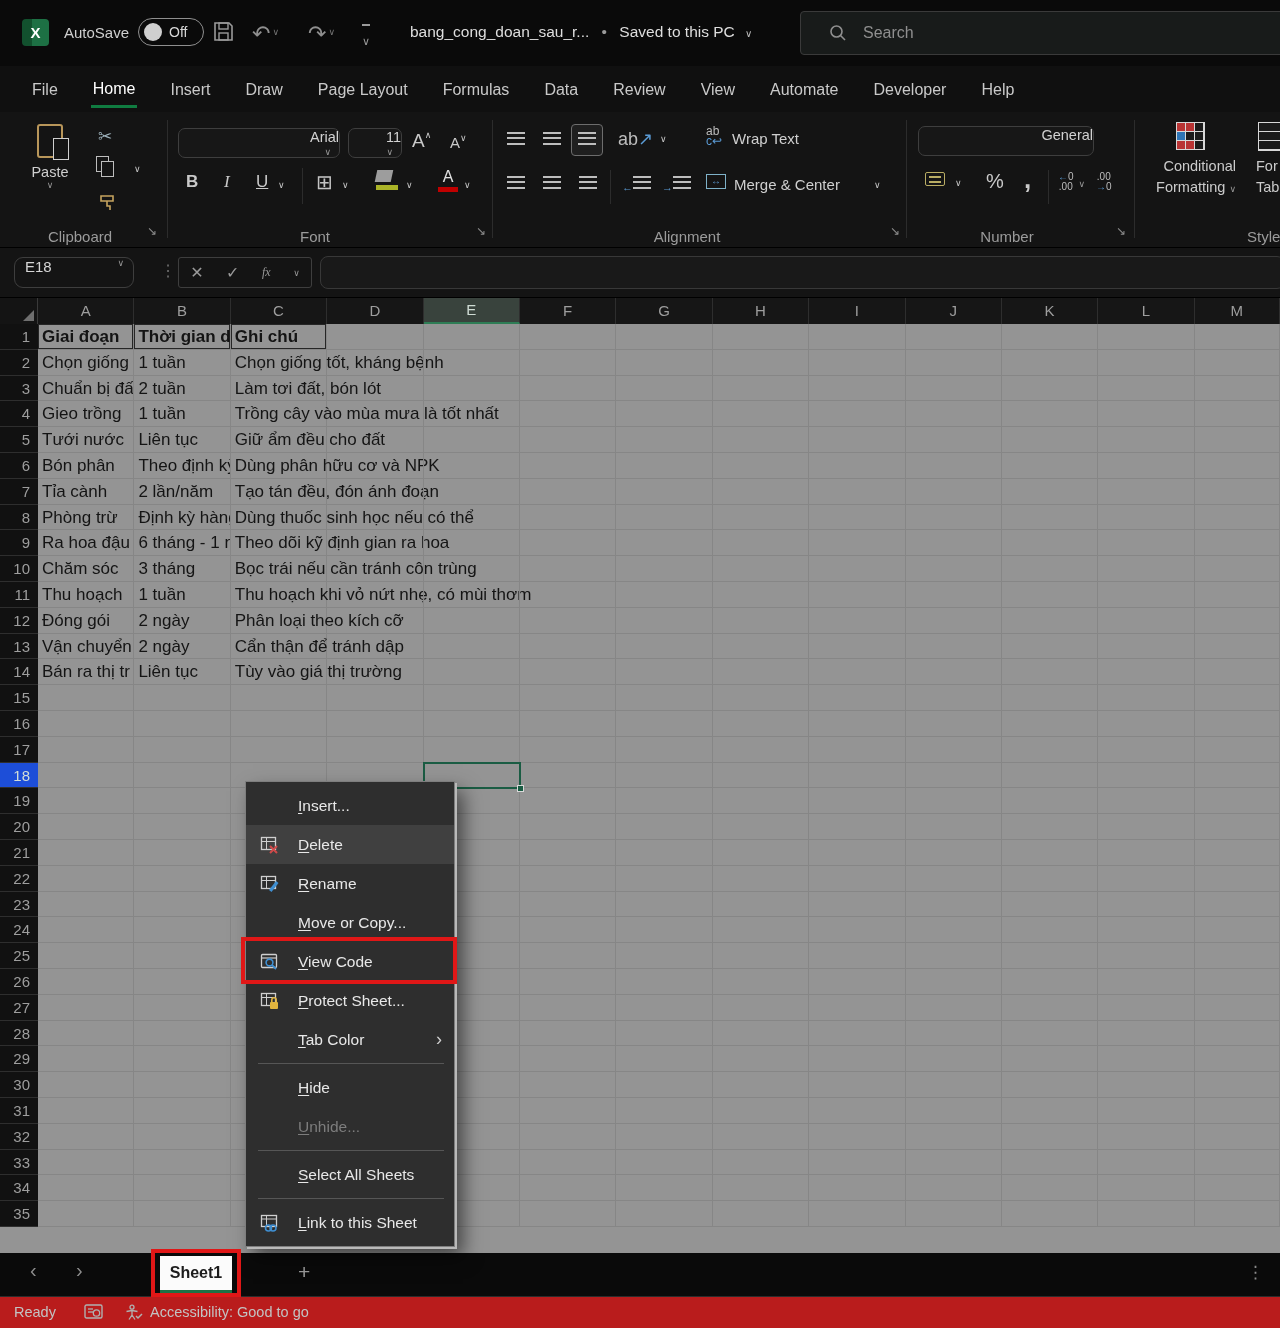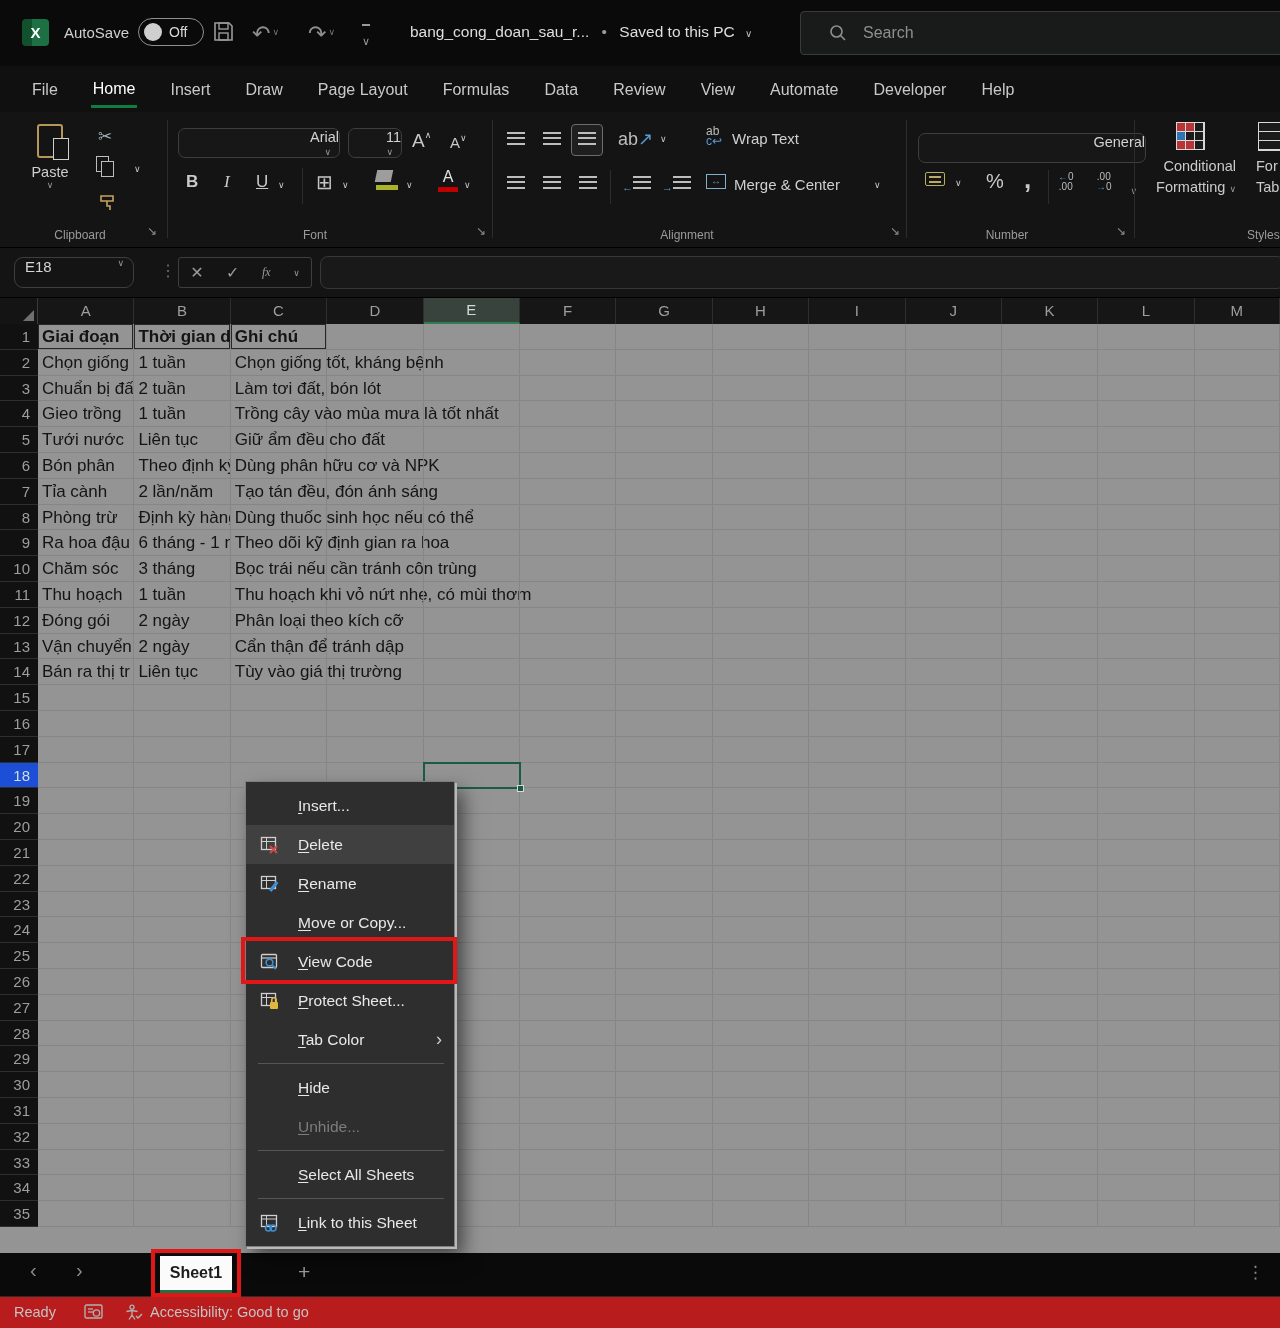--- a/index.html
+++ b/index.html
@@ -31,21 +31,21 @@
   .searchbox .ph { font-size:16px; color:#8f8f8f; margin-left:16px; }
 
   
   .tabsrow { height:46px; background:#101010; display:flex; align-items:center; gap:31px; padding-left:30px; }
   .rtab { font-size:16px; color:#c9c9c9; cursor:default; padding:9px 2px 7px; }
   .rtab.active { color:#fff; border-bottom:3px solid #107c41; }
 
   
   .ribbon { position:relative; height:136px; background:#141414; border-bottom:1px solid #000; font-size:14.5px; }
   .vdiv { position:absolute; top:8px; height:118px; width:1px; background:#2c2c2c; }
-  .glabel { position:absolute; top:116px; width:120px; text-align:center; font-size:12px; color:#9b9b9b; }
+  .glabel { position:absolute; top:116px; width:120px; text-align:center; font-size:15px; color:#9b9b9b; }
   .launcher { position:absolute; top:112px; font-size:12px; color:#8b8b8b; }
   .chev { font-size:9px; color:#9a9a9a; }
   .combo { position:absolute; height:30px; border:1px solid #3e3e3e; border-radius:7px; background:#171717;
            display:flex; align-items:flex-end; color:#d2d2d2;flex-direction:column; }
   .combo .val { margin-left:9px; flex:1; font-size:14.5px; }
   .combo .chev { margin-right:8px; }
   .rbtn { position:absolute; color:#c9c9c9; }
   .lines { width:18px; height:13px;
            background:repeating-linear-gradient(#bdbdbd 0 2px, transparent 2px 5.5px); }
   .selbox { position:absolute; width:32px; height:32px; border:1px solid #6d6d6d; border-radius:4px; background:#1f1f1f; }
@@ -260,21 +260,21 @@
   <div class="rbtn" style="left:662px;top:64px;"><span style="color:#5b9bd5;font-size:11px;">→</span><span style="display:inline-block;vertical-align:2px;" class="lines"></span></div>
   <div class="rbtn" style="left:706px;top:62px;">
     <div style="width:20px;height:15px;border:1.5px solid #7fb2c9;text-align:center;color:#5b9bd5;font-size:10px;line-height:12px;">↔</div>
   </div>
   <div class="rbtn" style="left:734px;top:64px;font-size:15px;color:#cfcfcf;">Merge &amp; Center</div>
   <div class="rbtn chev" style="left:874px;top:68px;">∨</div>
   <div class="glabel" style="left:627px;">Alignment</div>
   <div class="launcher" style="left:890px;">↘</div>
   <div class="vdiv" style="left:906px;"></div>
 
-  <div class="combo" style="left:918px;top:21px;width:228px;gap:36px;">
+  <div class="combo" style="left:918px;top:14px;width:176px;gap:36px;">
     <span class="val">General</span>
       <span class="chev">∨</span>
   </div>
   <div class="rbtn" style="left:925px;top:60px;">
     <div style="width:20px;height:14px;border:1.5px solid #b9ad64;border-radius:2px;position:relative;">
         <div style="position:absolute;left:3px;top:3px;right:3px;height:2px;background:#b9ad64;"></div>
         <div style="position:absolute;left:3px;bottom:2px;right:3px;height:2px;background:#b9ad64;"></div>
       </div>
   </div>
   <div class="rbtn chev" style="left:955px;top:66px;">∨</div>
@@ -467,21 +467,21 @@
       <div class="gcell last"></div>
     </div>
     <div class="grow">
       <div class="grh">7</div>
       <div class="gcell ca">
         <span>Tỉa cành</span>
       </div>
       <div class="gcell ca">
         <span>2 lần/năm</span>
       </div>
-      <div class="gcell cc"><span>Tạo tán đều, đón ánh sáng</span></div>
+      <div class="gcell cc"><span>Tạo tán đều, đón ánh đoạn</span></div>
       <div class="gcell"></div>
       <div class="gcell"></div>
       <div class="gcell"></div>
       <div class="gcell"></div>
       <div class="gcell"></div>
       <div class="gcell"></div>
       <div class="gcell"></div>
       <div class="gcell"></div>
       <div class="gcell"></div>
       <div class="gcell last"></div>

